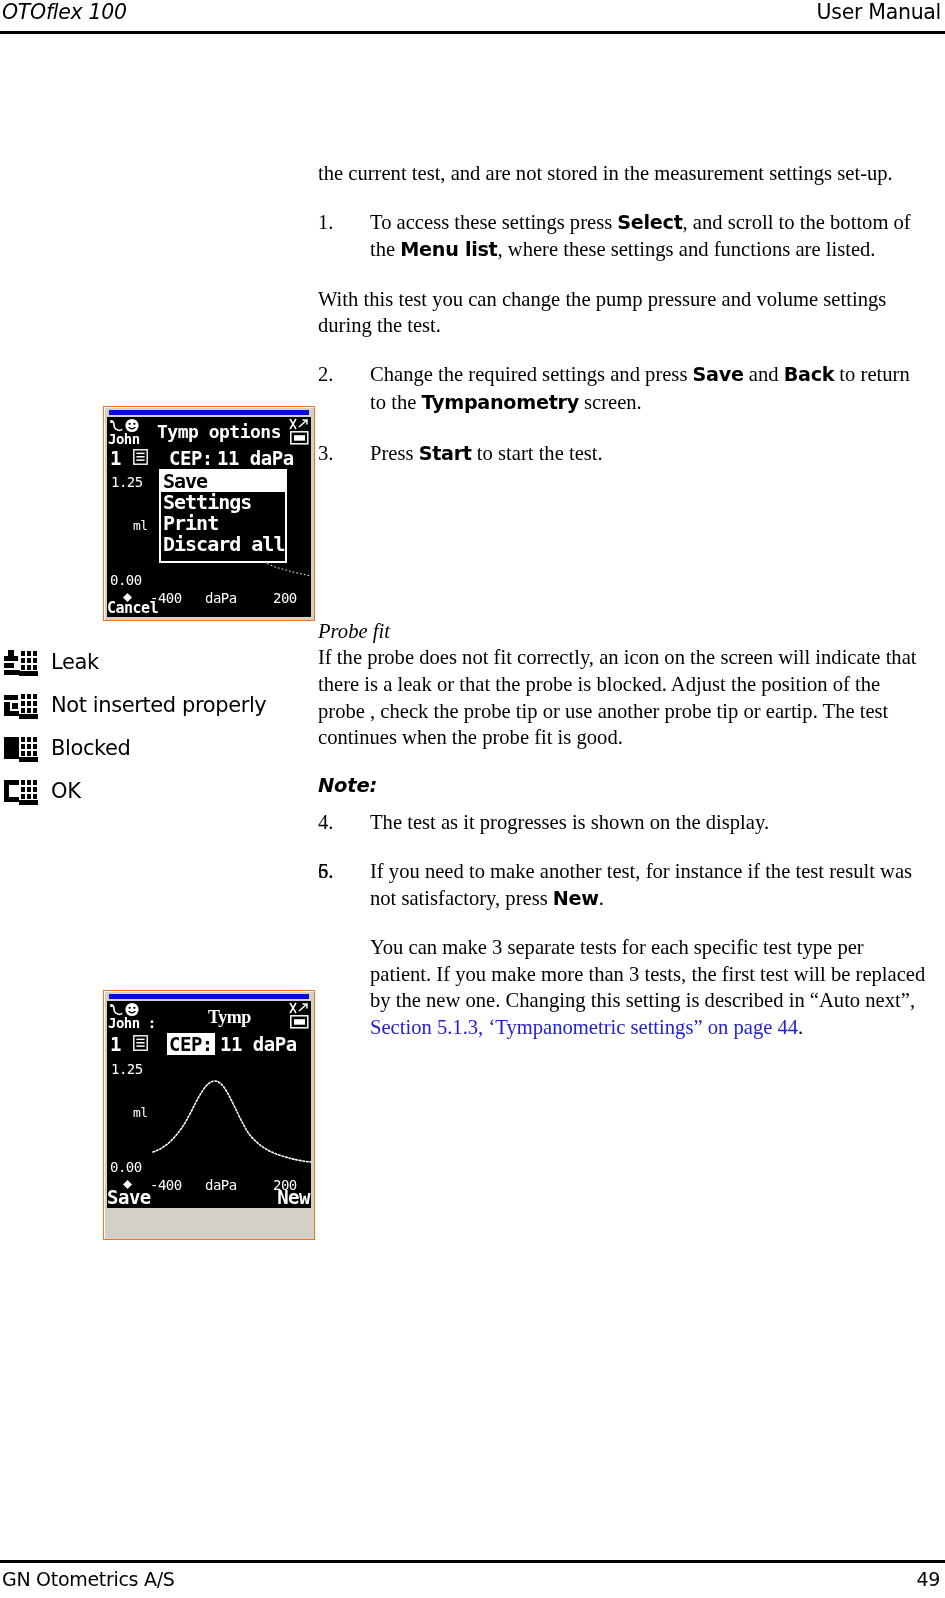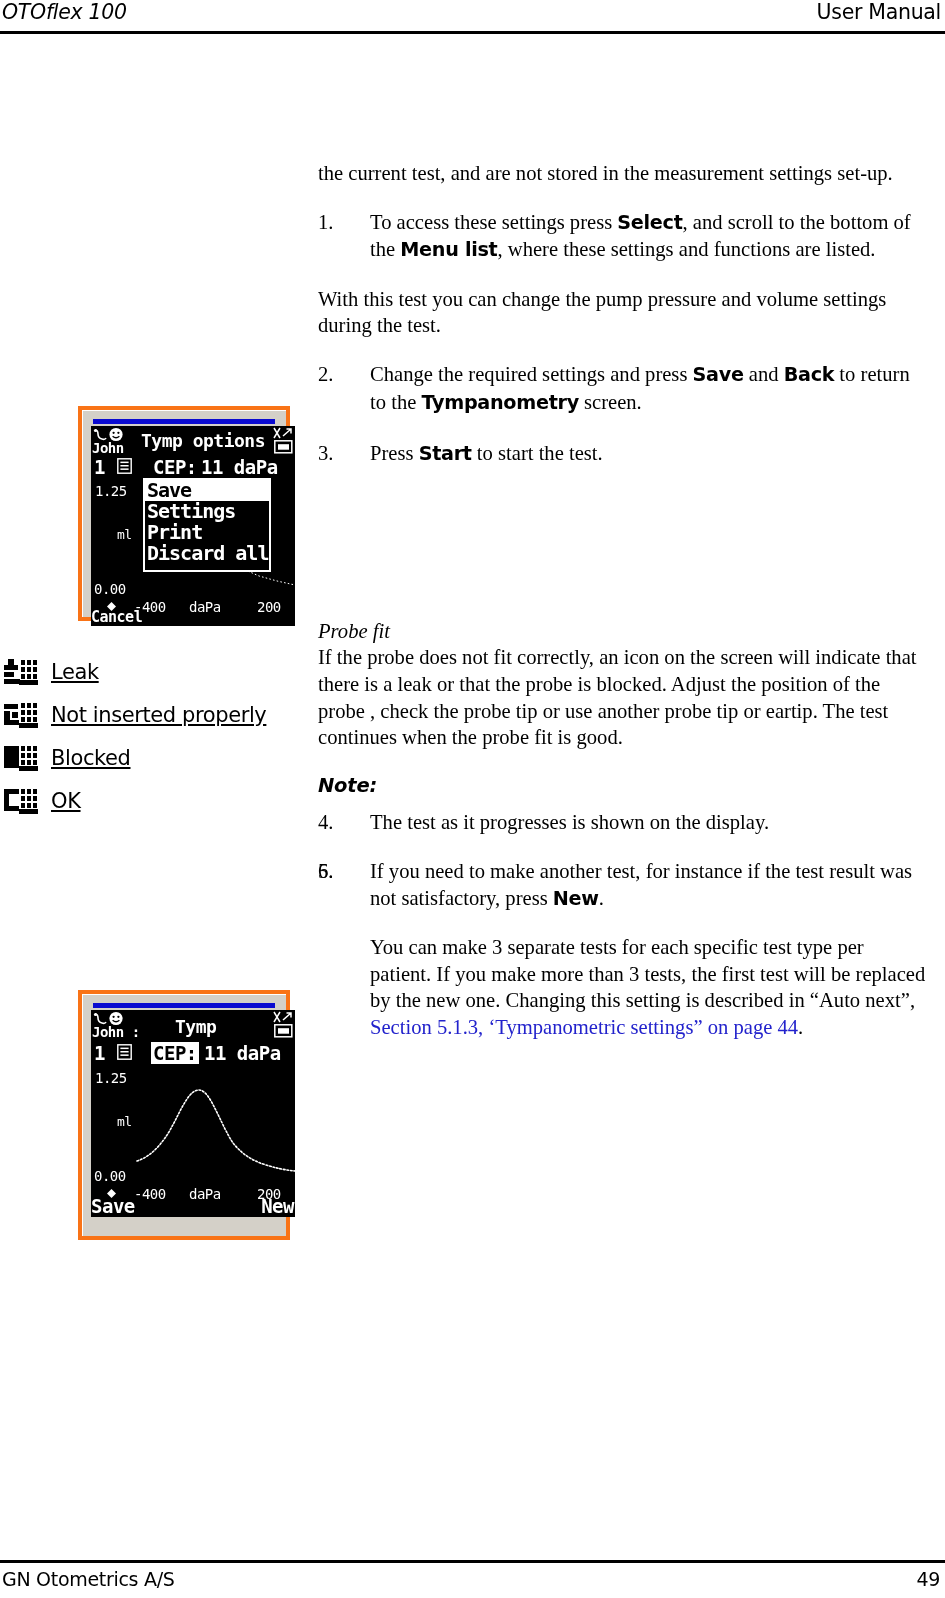--- a/index.html
+++ b/index.html
@@ -131,44 +131,44 @@
 
   
   .legend {
     position: absolute;
     left: 4px;
     top: 650px;
     width: 300px;
   }
   .legend-row {
     display: flex;
-    align-items: center;
+    align-items: flex-start;
     height: 43px;
-    text-decoration: underline;
   }
   .legend-icon {
     width: 34px;
     height: 26px;
     margin-right: 13px;
     flex: 0 0 auto;
   }
   .legend-label {
     font-family: "DejaVu Sans", "Liberation Sans", sans-serif;
     font-size: 21px;
     letter-spacing: -0.4px;
     white-space: nowrap;
   }
 
   
   .device {
     position: absolute;
     background: #d4d0c8;
-    border: 4px solid #f97316;
+    border: 1px solid #f97316;
     box-shadow: 1px 1px 0 #ffffff inset;
-    padding: 9px;
+    padding: 3px;
+    margin-left: 25px;
   }
   .device-titlebar {
     height: 5px;
     background: #0a0ad0;
     margin: 0 2px 2px 2px;
   }
   .lcd {
     background: #000000;
     position: relative;
     overflow: hidden;
@@ -389,21 +389,21 @@
     <span style="position:absolute;left:17px;top:1px;">
       <svg width="16" height="15" viewBox="0 0 16 15">
         <circle cx="8" cy="7.5" r="6.6" fill="#fff"></circle>
         <circle cx="5.6" cy="5.8" r="1.15" fill="#000"></circle>
         <circle cx="10.4" cy="5.8" r="1.15" fill="#000"></circle>
         <path d="M4.6 9.3 q3.4 3 6.8 0" stroke="#000" stroke-width="1.3" fill="none"></path>
       </svg>
     </span>
     <div class="lcd-txt" style="left:1px; top:14px; font-size:14px;">John :</div>
 
-    <div class="lcd-txt" style="left:84px; top:6px; font-size:18px;">Tymp</div>
+    <div class="lcd-txt" style="left:101px; top:6px; font-size:18px;font-family:Liberation Serif, serif;">Tymp</div>
 
     <span style="position:absolute;right:2px;top:1px;">
       <svg width="20" height="13" viewBox="0 0 20 13">
         <path d="M1 11 L7 1 M1 1 L7 11" stroke="#fff" stroke-width="1.5"></path>
         <path d="M10 9 L18 2 M13.5 2 L18 2 L18 6.5" stroke="#fff" stroke-width="1.5" fill="none"></path>
       </svg>
     </span>
     <span style="position:absolute;right:2px;top:14px;">
       <svg width="19" height="14" viewBox="0 0 19 14">
         <rect x="0.8" y="0.8" width="17" height="12" stroke="#fff" stroke-width="1.5" fill="none"></rect>

